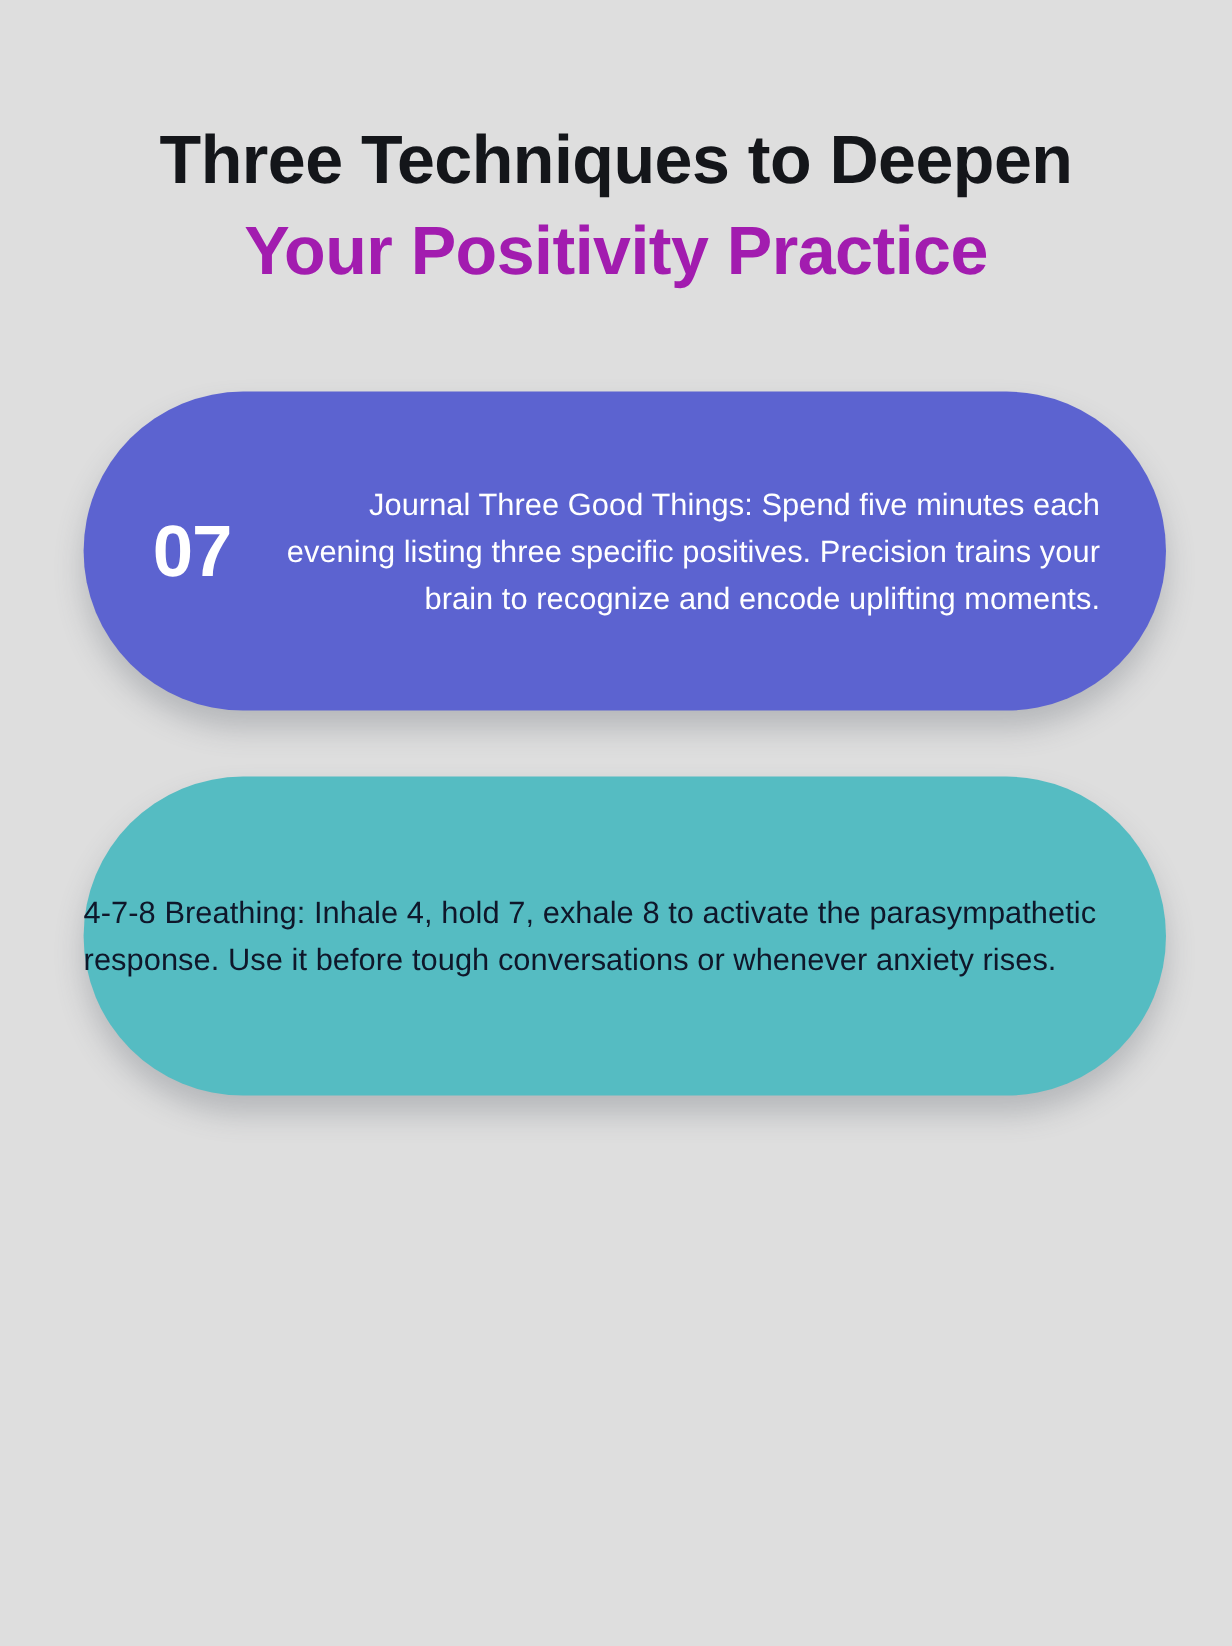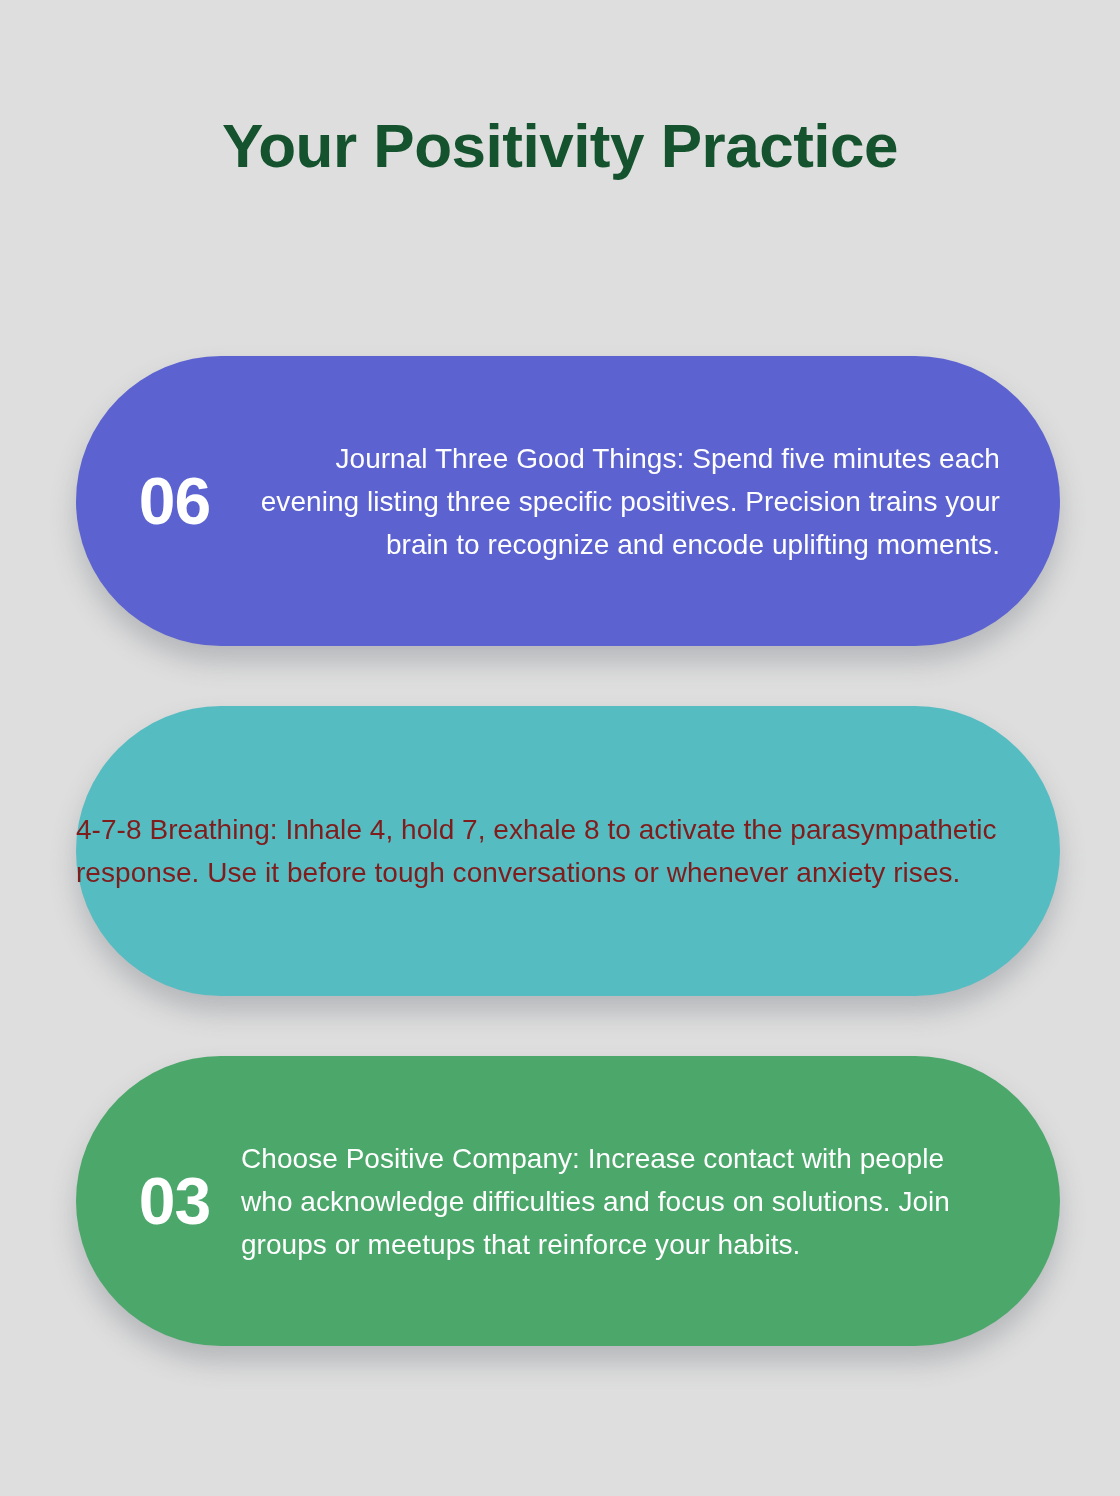--- a/index.html
+++ b/index.html
@@ -90,33 +90,30 @@
     color: #ffffff;
     letter-spacing: 0.05px;
   }
 </style>
 </head>
 <body style="background: rgb(222, 222, 222);">
 
 <div class="poster" style="background: rgb(222, 222, 222);">
 
   <div class="title-block">
-    <span class="title-line" style="color: #14532d; text-align: center;">Your Positivity Practice</span>
+    <span class="title-line" style="color: rgb(20, 22, 26);">Three Techniques to Deepen</span>
+    <span class="title-line" style="color: #a21caf; text-align: center;">Your Positivity Practice</span>
   </div>
 
   <div class="cards">
 
     <div class="card" style="background: rgb(92, 99, 208);">
-      <div class="card-number" style="color: rgb(255, 255, 255);">06</div>
+      <div class="card-number" style="color: rgb(255, 255, 255);">07</div>
       <div class="card-text" style="color: rgb(255, 255, 255); text-align: right;">Journal Three Good Things: Spend five minutes each evening listing three specific positives. Precision trains your brain to recognize and encode uplifting moments.</div>
     </div>
 
     <div class="card" style="background: rgb(85, 188, 194);">
-      <div class="card-text" style="color: #7f1d1d;">4-7-8 Breathing: Inhale 4, hold 7, exhale 8 to activate the parasympathetic response. Use it before tough conversations or whenever anxiety rises.</div>
+      <div class="card-text" style="color: #0f172a;">4-7-8 Breathing: Inhale 4, hold 7, exhale 8 to activate the parasympathetic response. Use it before tough conversations or whenever anxiety rises.</div>
     </div>
 
-    <div class="card" style="background: rgb(76, 167, 107);">
-      <div class="card-number" style="color: rgb(255, 255, 255);">03</div>
-      <div class="card-text" style="color: rgb(255, 255, 255);">Choose Positive Company: Increase contact with people who acknowledge difficulties and focus on solutions. Join groups or meetups that reinforce your habits.</div>
-    </div>
 
   </div>
 </div>
 
 </body></html>

